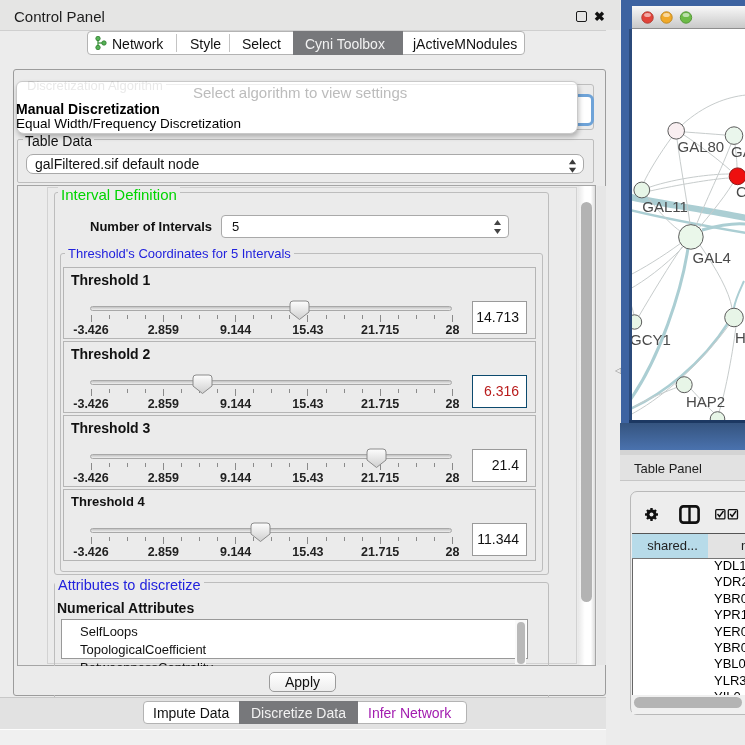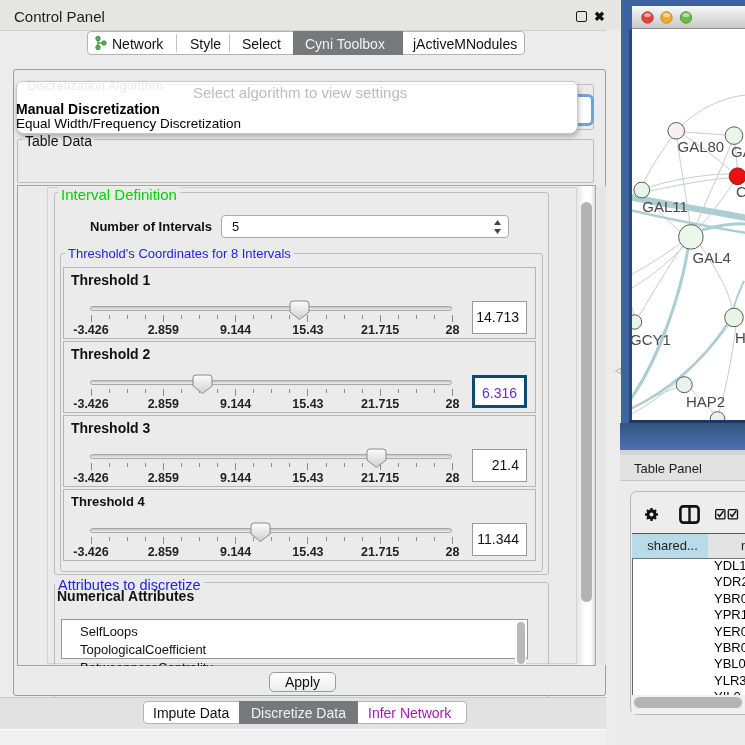--- a/index.html
+++ b/index.html
@@ -42,38 +42,45 @@
   <div class="abs" style="left:305px;top:36px;font-size:14px;color:#f2f2f2;">Cyni Toolbox</div>
   <div class="abs" style="left:413px;top:36px;font-size:14px;color:#111;">jActiveMNodules</div>
 
   <div class="abs" style="left:13px;top:69px;width:593px;height:627px;background:#ebebeb;border:1px solid #9c9c9c;border-radius:3px;box-sizing:border-box;"></div>
 
   <div class="groupline" style="left:22px;top:84px;width:570px;height:44px;"></div>
   <div class="abs" style="left:570px;top:94px;width:18px;height:26px;border:3px solid #6ea3d8;border-radius:6px;background:#fff;"></div>
 
   <div class="groupline" style="left:17px;top:139px;width:575px;height:42px;border-radius:2px;"></div>
   <div class="abs" style="left:23px;top:133px;font-size:14px;color:#111;background:#ebebeb;padding:0 2px;">Table Data</div>
+  <div class="abs combo" style="left:26px;top:154px;width:558px;height:20px;box-sizing:border-box;border-radius:7px;">
+    <span class="txt" style="left:8px;line-height:18px;font-size:14px;">galFiltered.sif default node</span>
+    <svg class="steppers" style="right:6px;top:3px;" width="8" height="13" viewBox="0 0 8 13">
+        <path d="M4 0.5 L7.2 5 L0.8 5 Z" fill="#3a3a3a"></path>
+        <path d="M4 12.5 L7.2 8 L0.8 8 Z" fill="#3a3a3a"></path>
+      </svg>
+  </div>
 
   <div class="abs" style="left:17px;top:185px;width:579px;height:481px;background:#ebebeb;border:1px solid #a5a5a5;box-sizing:border-box;"></div>
   <div class="abs" style="left:47px;top:187px;width:530px;height:477px;border:1px solid #d2d2d2;box-sizing:border-box;"></div>
 
   <div class="groupline" style="left:54px;top:192px;width:493px;height:381px;"></div>
   <div class="gtitle" style="left:58px;top:186px;color:#00d400;font-size:15px;">Interval Definition</div>
 
   <div class="abs" style="left:90px;top:219px;font-size:13px;font-weight:bold;color:#111;">Number of Intervals</div>
   <div class="abs combo" style="left:221px;top:215px;width:288px;height:23px;box-sizing:border-box;">
     <span class="txt" style="line-height:21px;">5</span>
     <svg class="steppers" width="9" height="16" viewBox="0 0 9 16">
         <path d="M4.5 1 L8 6 L1 6 Z" fill="#444"></path>
         <path d="M4.5 15 L8 10 L1 10 Z" fill="#444"></path>
       </svg>
   </div>
 
   <div class="groupline" style="left:60px;top:253px;width:481px;height:317px;"></div>
-  <div class="gtitle" style="left:65px;top:246px;color:#2222dd;font-size:13px;">Threshold's Coordinates for 8 Intervals</div>
+  <div class="gtitle" style="left:65px;top:246px;color:#2222dd;font-size:13px;">Threshold's Coordinates for 5 Intervals</div>
 
   <div id="thresholds">
       <div class="abs" style="left:63px;top:267px;width:473px;height:72px;background:#ebebeb;border:1px solid #b5b5b5;box-sizing:border-box;">
         <div style="position:absolute;left:7px;top:4px;font-size:14px;font-weight:bold;color:#111;">Threshold 1</div>
         <div style="position:absolute;left:26px;top:38px;width:362px;height:5px;background:linear-gradient(#c2c2c2,#efefef);border:1px solid #a8a8a8;border-radius:3px;box-sizing:border-box;"></div>
         <div style="position:absolute;left:26.5px;top:47px;width:1px;height:7px;background:#8a8a8a;"></div>
         <div style="position:absolute;left:44.6px;top:47px;width:1px;height:4px;background:#8a8a8a;"></div>
         <div style="position:absolute;left:62.6px;top:47px;width:1px;height:4px;background:#8a8a8a;"></div>
         <div style="position:absolute;left:80.7px;top:47px;width:1px;height:4px;background:#8a8a8a;"></div>
         <div style="position:absolute;left:98.8px;top:47px;width:1px;height:7px;background:#8a8a8a;"></div>
@@ -142,21 +149,21 @@
         <div style="position:absolute;left:358.5px;top:55px;width:60px;text-align:center;font-size:12.5px;font-weight:bold;color:#222;">28</div>
         <svg style="position:absolute;left:128.1px;top:32px;" width="21" height="20" viewBox="0 0 21 20">
           <defs>
             <linearGradient id="thg1" x1="0" y1="0" x2="0" y2="1">
               <stop offset="0" stop-color="#fdfdfd"></stop>
               <stop offset="1" stop-color="#cfcfcf"></stop>
             </linearGradient>
           </defs>
           <path d="M4 1 H17 Q20 1 20 4 V12 L10.5 19.5 L1 12 V4 Q1 1 4 1 Z" fill="url(#thg1)" stroke="#8a8a8a" stroke-width="1"></path>
         </svg>
-        <div style="position:absolute;left:408px;top:33px;width:55px;height:33px;background:#fff;border:3px solid #0c4a6e;box-sizing:border-box;text-align:right;font-size:14px;color:#6d28d9;line-height:31px;padding-right:7px;">6.316</div>
+        <div style="position:absolute;left:408px;top:33px;width:55px;height:33px;background:#fff;border:1px solid #0c4a6e;box-sizing:border-box;text-align:right;font-size:14px;color:#b91c1c;line-height:31px;padding-right:7px;">6.316</div>
       </div>
       <div class="abs" style="left:63px;top:415px;width:473px;height:72px;background:#ebebeb;border:1px solid #b5b5b5;box-sizing:border-box;">
         <div style="position:absolute;left:7px;top:4px;font-size:14px;font-weight:bold;color:#111;">Threshold 3</div>
         <div style="position:absolute;left:26px;top:38px;width:362px;height:5px;background:linear-gradient(#c2c2c2,#efefef);border:1px solid #a8a8a8;border-radius:3px;box-sizing:border-box;"></div>
         <div style="position:absolute;left:26.5px;top:47px;width:1px;height:7px;background:#8a8a8a;"></div>
         <div style="position:absolute;left:44.6px;top:47px;width:1px;height:4px;background:#8a8a8a;"></div>
         <div style="position:absolute;left:62.6px;top:47px;width:1px;height:4px;background:#8a8a8a;"></div>
         <div style="position:absolute;left:80.7px;top:47px;width:1px;height:4px;background:#8a8a8a;"></div>
         <div style="position:absolute;left:98.8px;top:47px;width:1px;height:7px;background:#8a8a8a;"></div>
         <div style="position:absolute;left:116.9px;top:47px;width:1px;height:4px;background:#8a8a8a;"></div>
@@ -230,21 +237,21 @@
             </linearGradient>
           </defs>
           <path d="M4 1 H17 Q20 1 20 4 V12 L10.5 19.5 L1 12 V4 Q1 1 4 1 Z" fill="url(#thg3)" stroke="#8a8a8a" stroke-width="1"></path>
         </svg>
         <div style="position:absolute;left:408px;top:33px;width:55px;height:33px;background:#fff;border:1px solid #9a9a9a;box-sizing:border-box;text-align:right;font-size:14px;color:#111;line-height:31px;padding-right:7px;">11.344</div>
       </div>
     </div>
 
   <div class="groupline" style="left:54px;top:582px;width:493px;height:120px;"></div>
   <div class="gtitle" style="left:55px;top:577px;color:#2222dd;font-size:14.5px;">Attributes to discretize</div>
-  <div class="abs" style="left:57px;top:588px;font-size:14px;font-weight:bold;color:#111;text-align:right;">Numerical Attributes</div>
+  <div class="abs" style="left:57px;top:600px;font-size:14px;font-weight:bold;color:#111;text-align:right;">Numerical Attributes</div>
   <div class="abs" style="left:61px;top:619px;width:467px;height:40px;background:#fff;border:1px solid #999;box-sizing:border-box;">
     <div style="position:absolute;left:18px;top:3px;font-size:13px;color:#111;line-height:18px;">SelfLoops<br>TopologicalCoefficient<br>BetweennessCentrality</div>
     <div style="position:absolute;right:1px;top:0;width:11px;height:44px;background:#fafafa;"></div>
     <div style="position:absolute;right:2px;top:2px;width:8px;height:42px;background:#b9b9b9;border-radius:4px;"></div>
   </div>
 
   <div class="abs" style="left:17px;top:666px;width:578px;height:29px;background:#ebebeb;"></div>
 
   <div class="abs" style="left:578px;top:186px;width:17px;height:479px;background:linear-gradient(to right,#e8e8e8,#ffffff 40%,#ffffff 75%,#dcdcdc);"></div>
   <div class="abs" style="left:581px;top:202px;width:11px;height:400px;background:#b3b3b3;border-radius:6px;"></div>

